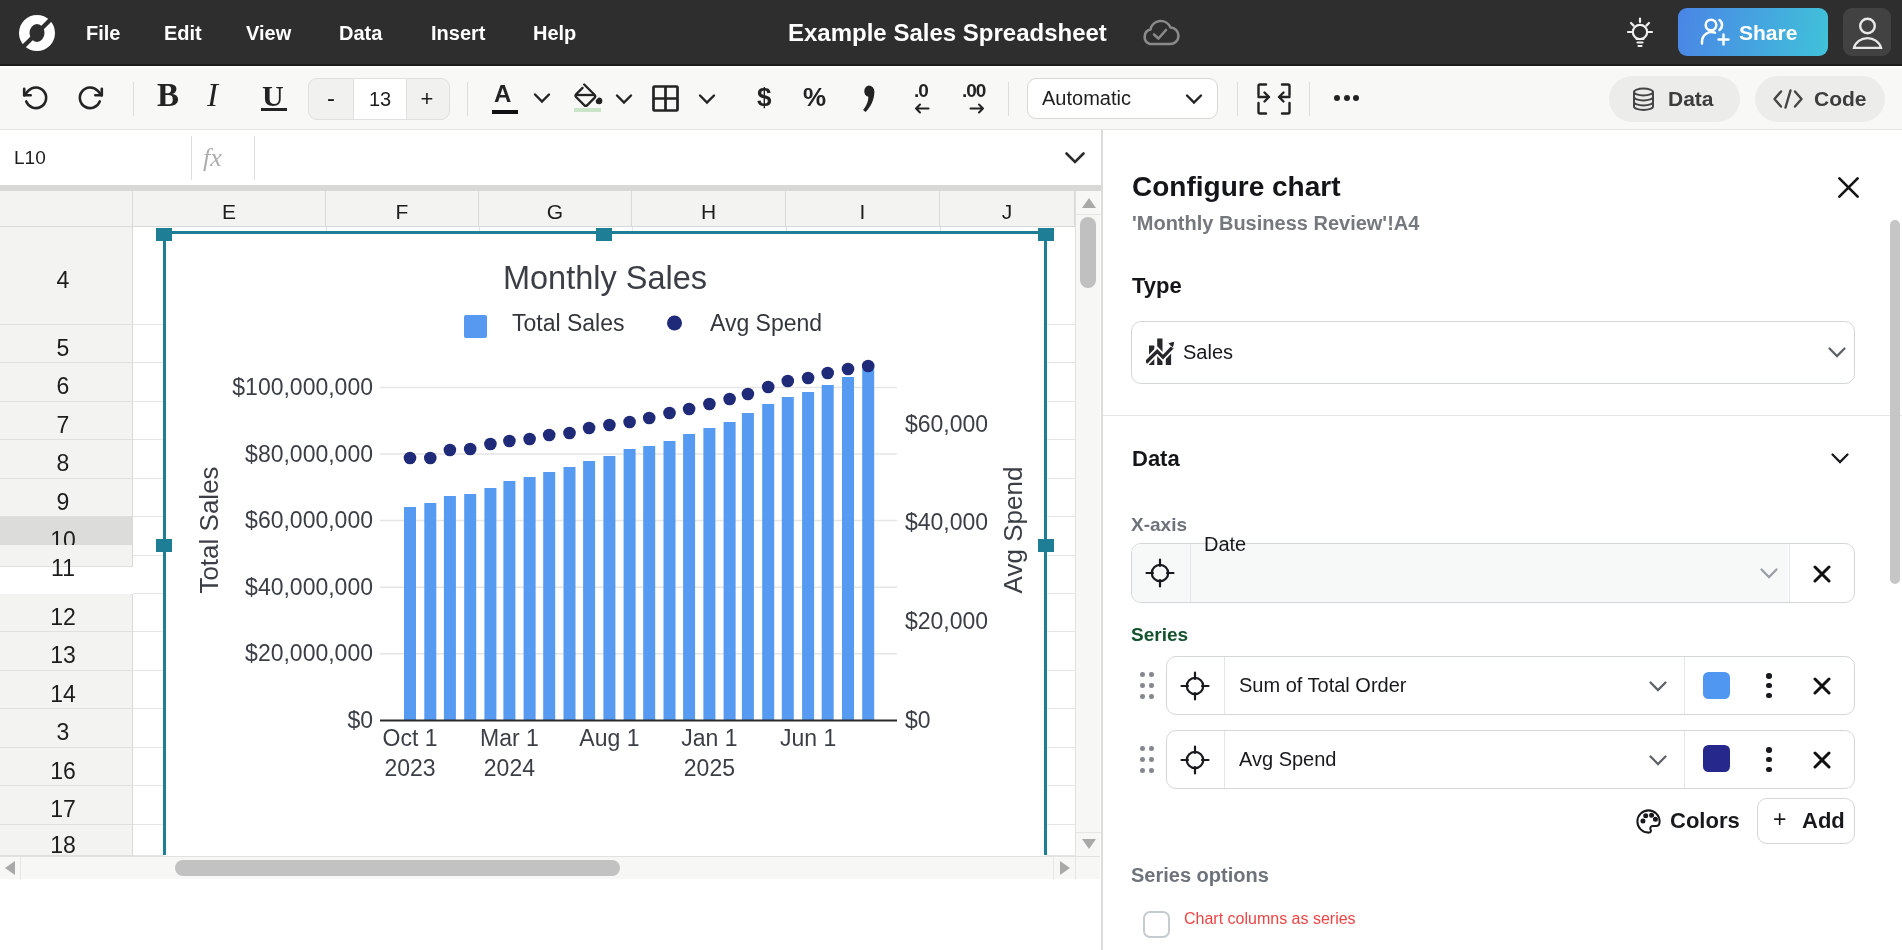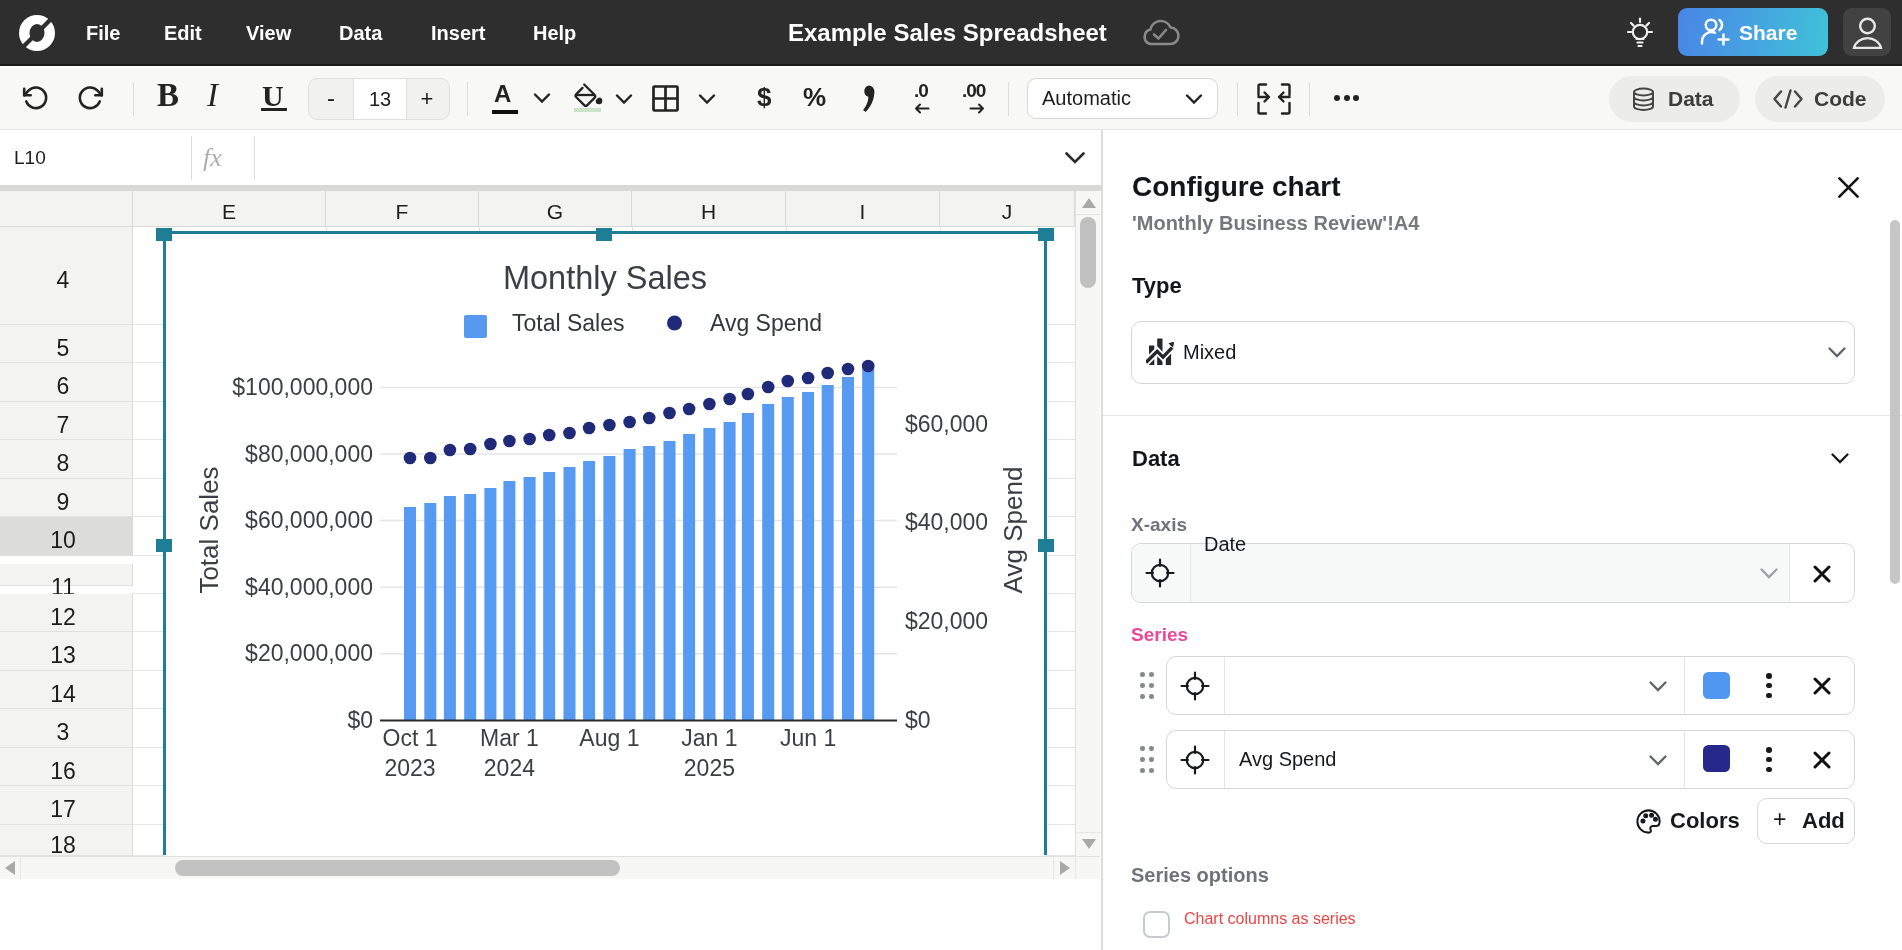--- a/index.html
+++ b/index.html
@@ -198,21 +198,21 @@
     <div class="rowhead" style="top:172.4px;height:38.4px;line-height:47.4px;">6</div>
     <div class="gridline-h" style="top:209.9px;"></div>
     <div class="rowhead" style="top:210.9px;height:38.4px;line-height:47.4px;">7</div>
     <div class="gridline-h" style="top:248.3px;"></div>
     <div class="rowhead" style="top:249.3px;height:38.4px;line-height:47.4px;">8</div>
     <div class="gridline-h" style="top:286.7px;"></div>
     <div class="rowhead" style="top:287.7px;height:38.4px;line-height:47.4px;">9</div>
     <div class="gridline-h" style="top:325.2px;"></div>
     <div class="rowhead" style="top:326.2px;height:38.4px;line-height:47.4px;background:#dcdcda;">10</div>
     <div class="gridline-h" style="top:363.6px;"></div>
-    <div class="rowhead" style="top:373px;height:22px;line-height:47.4px;">11</div>
+    <div class="rowhead" style="top:354px;height:22px;line-height:47.4px;">11</div>
     <div class="gridline-h" style="top:402.0px;"></div>
     <div class="rowhead" style="top:403.0px;height:38.4px;line-height:47.4px;">12</div>
     <div class="gridline-h" style="top:440.4px;"></div>
     <div class="rowhead" style="top:441.4px;height:38.4px;line-height:47.4px;">13</div>
     <div class="gridline-h" style="top:478.9px;"></div>
     <div class="rowhead" style="top:479.9px;height:38.4px;line-height:47.4px;">14</div>
     <div class="gridline-h" style="top:517.3px;"></div>
     <div class="rowhead" style="top:518.3px;height:38.4px;line-height:47.4px;">3</div>
     <div class="gridline-h" style="top:555.7px;"></div>
     <div class="rowhead" style="top:556.7px;height:38.4px;line-height:47.4px;">16</div>
@@ -347,21 +347,21 @@
     <g fill="#25272a">
       <rect x="3" y="7.5" width="5.3" height="19.5"></rect>
       <rect x="11.2" y="0.5" width="5.3" height="26.5"></rect>
       <rect x="19.8" y="14" width="5.3" height="13"></rect>
     </g>
     <path d="M0 24.5 L11.2 13.3 L17 19.1 L27 8.6" fill="none" stroke="#fff" stroke-width="7"></path>
     <path d="M0 24.5 L11.2 13.3 L17 19.1 L27 8.6" fill="none" stroke="#25272a" stroke-width="3.4"></path>
     <path d="M21.8 4.8 L28.6 3.2 L27.2 10.3 Z" fill="#25272a" stroke="#fff" stroke-width="1"></path>
     <path d="M22.5 5.5 L28 4.2 L26.9 9.6 Z" fill="#25272a"></path>
   </svg>
-  <div class="abs" style="left:1183px;top:321px;height:63px;line-height:63px;font-size:20px;color:#16181b;">Mixed</div>
+  <div class="abs" style="left:1183px;top:321px;height:63px;line-height:63px;font-size:20px;color:#16181b;">Sales</div>
   <svg class="abs" style="left:1827px;top:346px;" width="20" height="13" viewBox="0 0 20 13" fill="none" stroke="#5f6368" stroke-width="2.3" stroke-linecap="round">
       <path d="M2.5 2.5 L10 10 L17.5 2.5"></path>
     </svg>
   <div class="abs" style="left:1103px;top:415px;width:799px;height:1px;background:#e8e8e6;"></div>
   <div class="abs" style="left:1132px;top:446px;font-size:22px;font-weight:700;color:#131518;">Data</div>
   <svg class="abs" style="left:1830px;top:452px;" width="20" height="13" viewBox="0 0 20 13" fill="none" stroke="#17191c" stroke-width="2.3" stroke-linecap="round">
       <path d="M2.5 2.5 L10 10 L17.5 2.5"></path>
     </svg>
   <div class="plabel abs" style="left:1131px;top:514px;font-size:19px;font-weight:700;color:#6e737b;">X-axis</div>
   <div class="pbox" style="left:1131px;top:543px;width:724px;height:60px;"></div>
@@ -372,34 +372,35 @@
       <circle cx="15" cy="15" r="8.2"></circle>
       <path d="M15 1.5 L15 8 M15 22 L15 28.5 M1.5 15 L8 15 M22 15 L28.5 15"></path>
     </svg>
   <div class="abs" style="left:1204px;top:514px;height:60px;line-height:60px;font-size:20px;color:#17191c;">Date</div>
   <svg class="abs" style="left:1759px;top:567px;" width="20" height="13" viewBox="0 0 20 13" fill="none" stroke="#9aa0a6" stroke-width="2.3" stroke-linecap="round">
       <path d="M2.5 2.5 L10 10 L17.5 2.5"></path>
     </svg>
   <svg class="abs" style="left:1813px;top:564.5px;" width="18" height="18" viewBox="0 0 18 18" fill="none" stroke="#111" stroke-width="3" stroke-linecap="round">
       <path d="M2 2 L16 16 M16 2 L2 16"></path>
     </svg>
-  <div class="abs" style="left:1131px;top:624px;font-size:19px;font-weight:700;color:#ec4899;">Series</div>
+  <div class="abs" style="left:1131px;top:624px;font-size:19px;font-weight:700;color:#14532d;">Series</div>
 
   <div class="abs" style="left:1140.2px;top:672.2px;width:4.6px;height:4.6px;border-radius:50%;background:#85898e;"></div>
     <div class="abs" style="left:1140.2px;top:683.2px;width:4.6px;height:4.6px;border-radius:50%;background:#85898e;"></div>
     <div class="abs" style="left:1140.2px;top:694.2px;width:4.6px;height:4.6px;border-radius:50%;background:#85898e;"></div>
     <div class="abs" style="left:1149.2px;top:672.2px;width:4.6px;height:4.6px;border-radius:50%;background:#85898e;"></div>
     <div class="abs" style="left:1149.2px;top:683.2px;width:4.6px;height:4.6px;border-radius:50%;background:#85898e;"></div>
     <div class="abs" style="left:1149.2px;top:694.2px;width:4.6px;height:4.6px;border-radius:50%;background:#85898e;"></div>
   <div class="pbox" style="left:1166px;top:656px;width:689px;height:59px;"></div>
   <div class="abs" style="left:1224px;top:657px;width:1px;height:57px;background:#e3e5e8;"></div>
   <svg class="abs" style="left:1180px;top:670.5px;" width="30" height="30" viewBox="0 0 30 30" fill="none" stroke="#17191c" stroke-width="2.2" stroke-linecap="round">
       <circle cx="15" cy="15" r="8.2"></circle>
       <path d="M15 1.5 L15 8 M15 22 L15 28.5 M1.5 15 L8 15 M22 15 L28.5 15"></path>
     </svg>
+  <div class="abs" style="left:1239px;top:656px;height:59px;line-height:59px;font-size:20px;color:#17191c;">Sum of Total Order</div>
   <svg class="abs" style="left:1648px;top:679.5px;" width="20" height="13" viewBox="0 0 20 13" fill="none" stroke="#5f6368" stroke-width="2.3" stroke-linecap="round">
       <path d="M2.5 2.5 L10 10 L17.5 2.5"></path>
     </svg>
   <div class="abs" style="left:1684px;top:657px;width:1px;height:57px;background:#e3e5e8;"></div>
   <div class="abs" style="left:1703px;top:672px;width:27px;height:27px;border-radius:5.5px;background:#4f97f0;"></div>
   <div class="abs" style="left:1766.25px;top:673.0px;width:5.5px;height:5.5px;border-radius:50%;background:#17191c;"></div>
     <div class="abs" style="left:1766.25px;top:682.75px;width:5.5px;height:5.5px;border-radius:50%;background:#17191c;"></div>
     <div class="abs" style="left:1766.25px;top:692.5px;width:5.5px;height:5.5px;border-radius:50%;background:#17191c;"></div>
   <svg class="abs" style="left:1813px;top:677.0px;" width="18" height="18" viewBox="0 0 18 18" fill="none" stroke="#111" stroke-width="3" stroke-linecap="round">
       <path d="M2 2 L16 16 M16 2 L2 16"></path>

